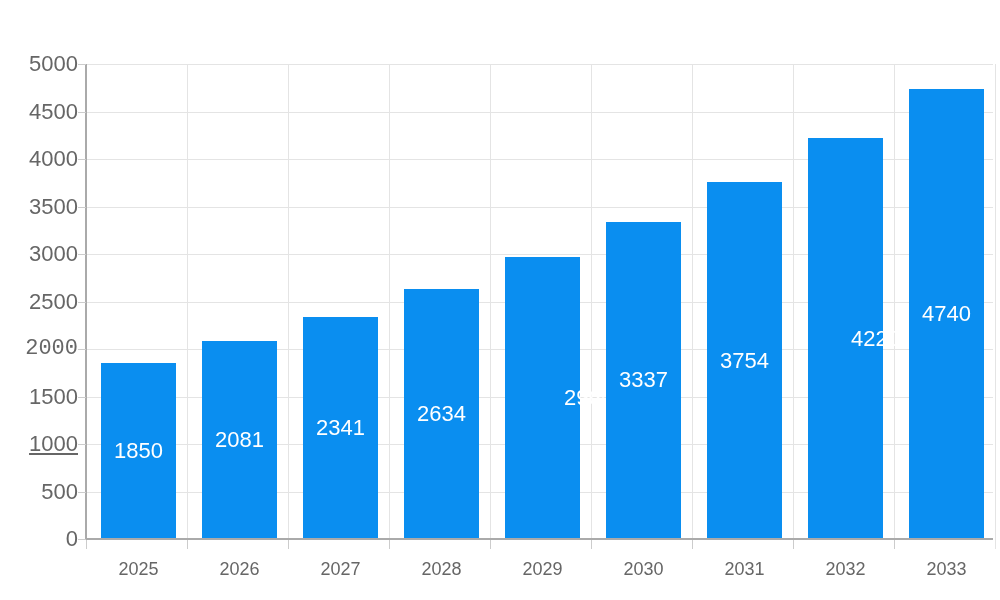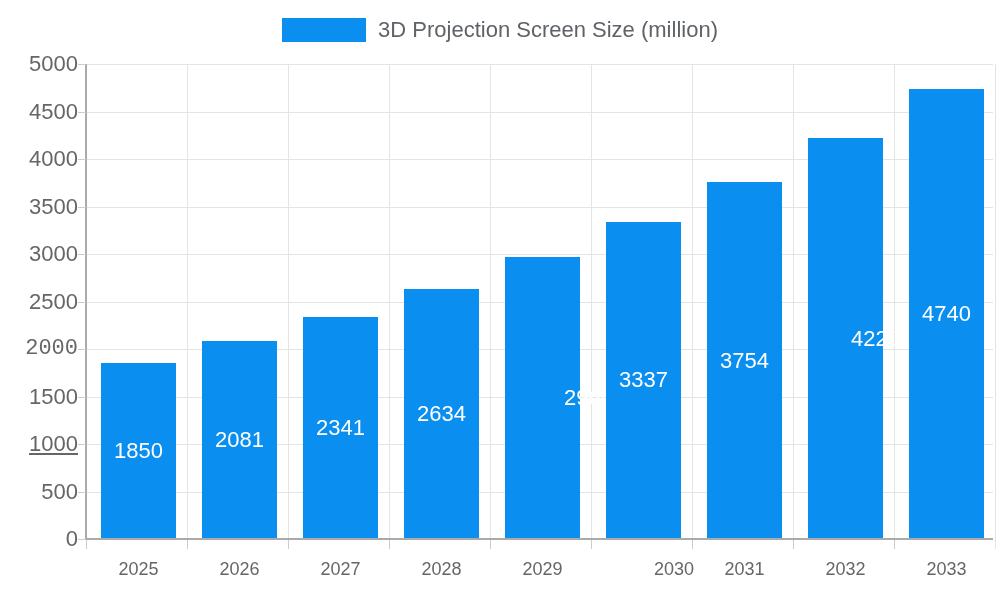--- a/index.html
+++ b/index.html
@@ -143,26 +143,20 @@
     width: 1px;
     height: 9px;
     background: #cccccc;
   }
 </style>
 </head>
 <body>
 
 <div id="chart-root">
 
-  <div id="legend">
-    <div id="legend-entry">
-      <span id="legend-swatch"></span>
-      <span id="legend-label">3D Projection Screen Size (million)</span>
-    </div>
-  </div>
 
   <div id="plot">
     <div id="hgrid-holder">
         <div class="hgrid" style="top: 475px;"></div>
         <div class="hgrid" style="top: 427.5px;"></div>
         <div class="hgrid" style="top: 380px;"></div>
         <div class="hgrid" style="top: 332.5px;"></div>
         <div class="hgrid" style="top: 285px;"></div>
         <div class="hgrid" style="top: 237.5px;"></div>
         <div class="hgrid" style="top: 190px;"></div>
@@ -236,21 +230,21 @@
       <div class="xtick" style="left: 88px;">2025</div>
       <div class="xtick-mark" style="left: 86px;"></div>
       <div class="xtick" style="left: 189px;">2026</div>
       <div class="xtick-mark" style="left: 187px;"></div>
       <div class="xtick" style="left: 290px;">2027</div>
       <div class="xtick-mark" style="left: 288px;"></div>
       <div class="xtick" style="left: 391px;">2028</div>
       <div class="xtick-mark" style="left: 389px;"></div>
       <div class="xtick" style="left: 492px;">2029</div>
       <div class="xtick-mark" style="left: 490px;"></div>
-      <div class="xtick" style="left: 593px; text-align: right;">2030</div>
+      <div class="xtick" style="left: 593px;">2030</div>
       <div class="xtick-mark" style="left: 591px;"></div>
       <div class="xtick" style="left: 694px;">2031</div>
       <div class="xtick-mark" style="left: 692px;"></div>
       <div class="xtick" style="left: 795px;">2032</div>
       <div class="xtick-mark" style="left: 793px;"></div>
       <div class="xtick" style="left: 896px;">2033</div>
       <div class="xtick-mark" style="left: 894px;"></div>
     </div>
 
 </div>

